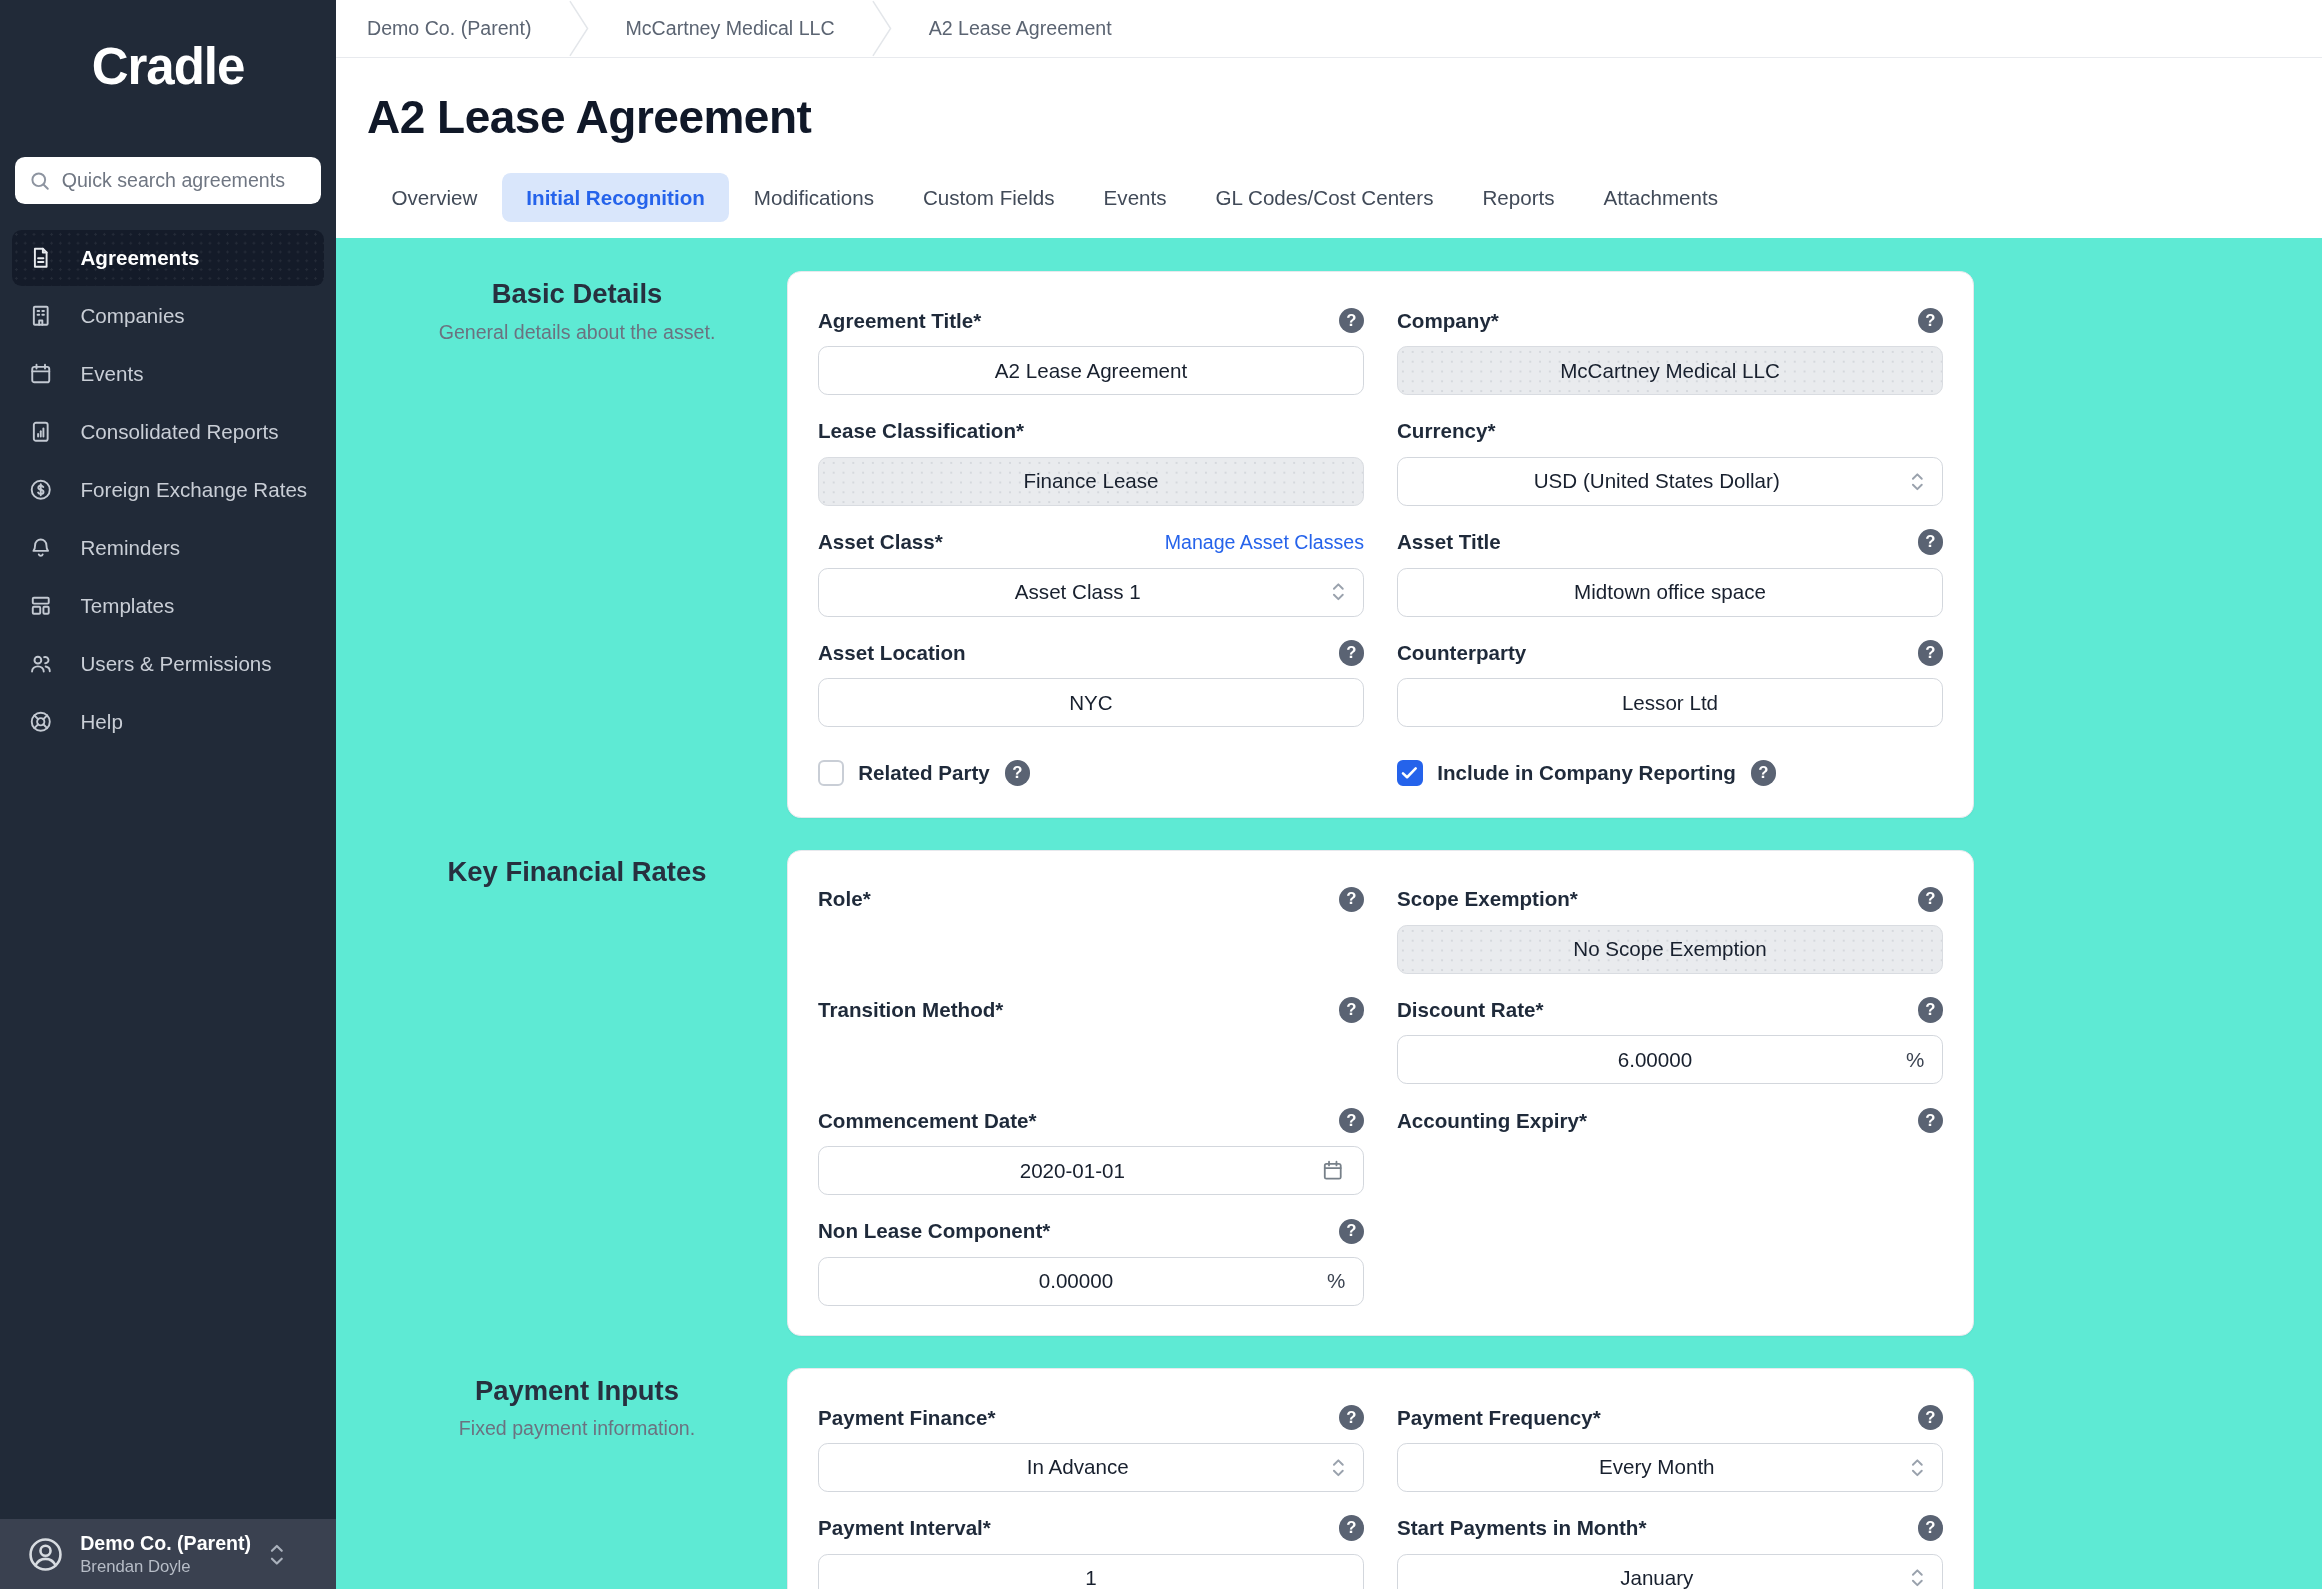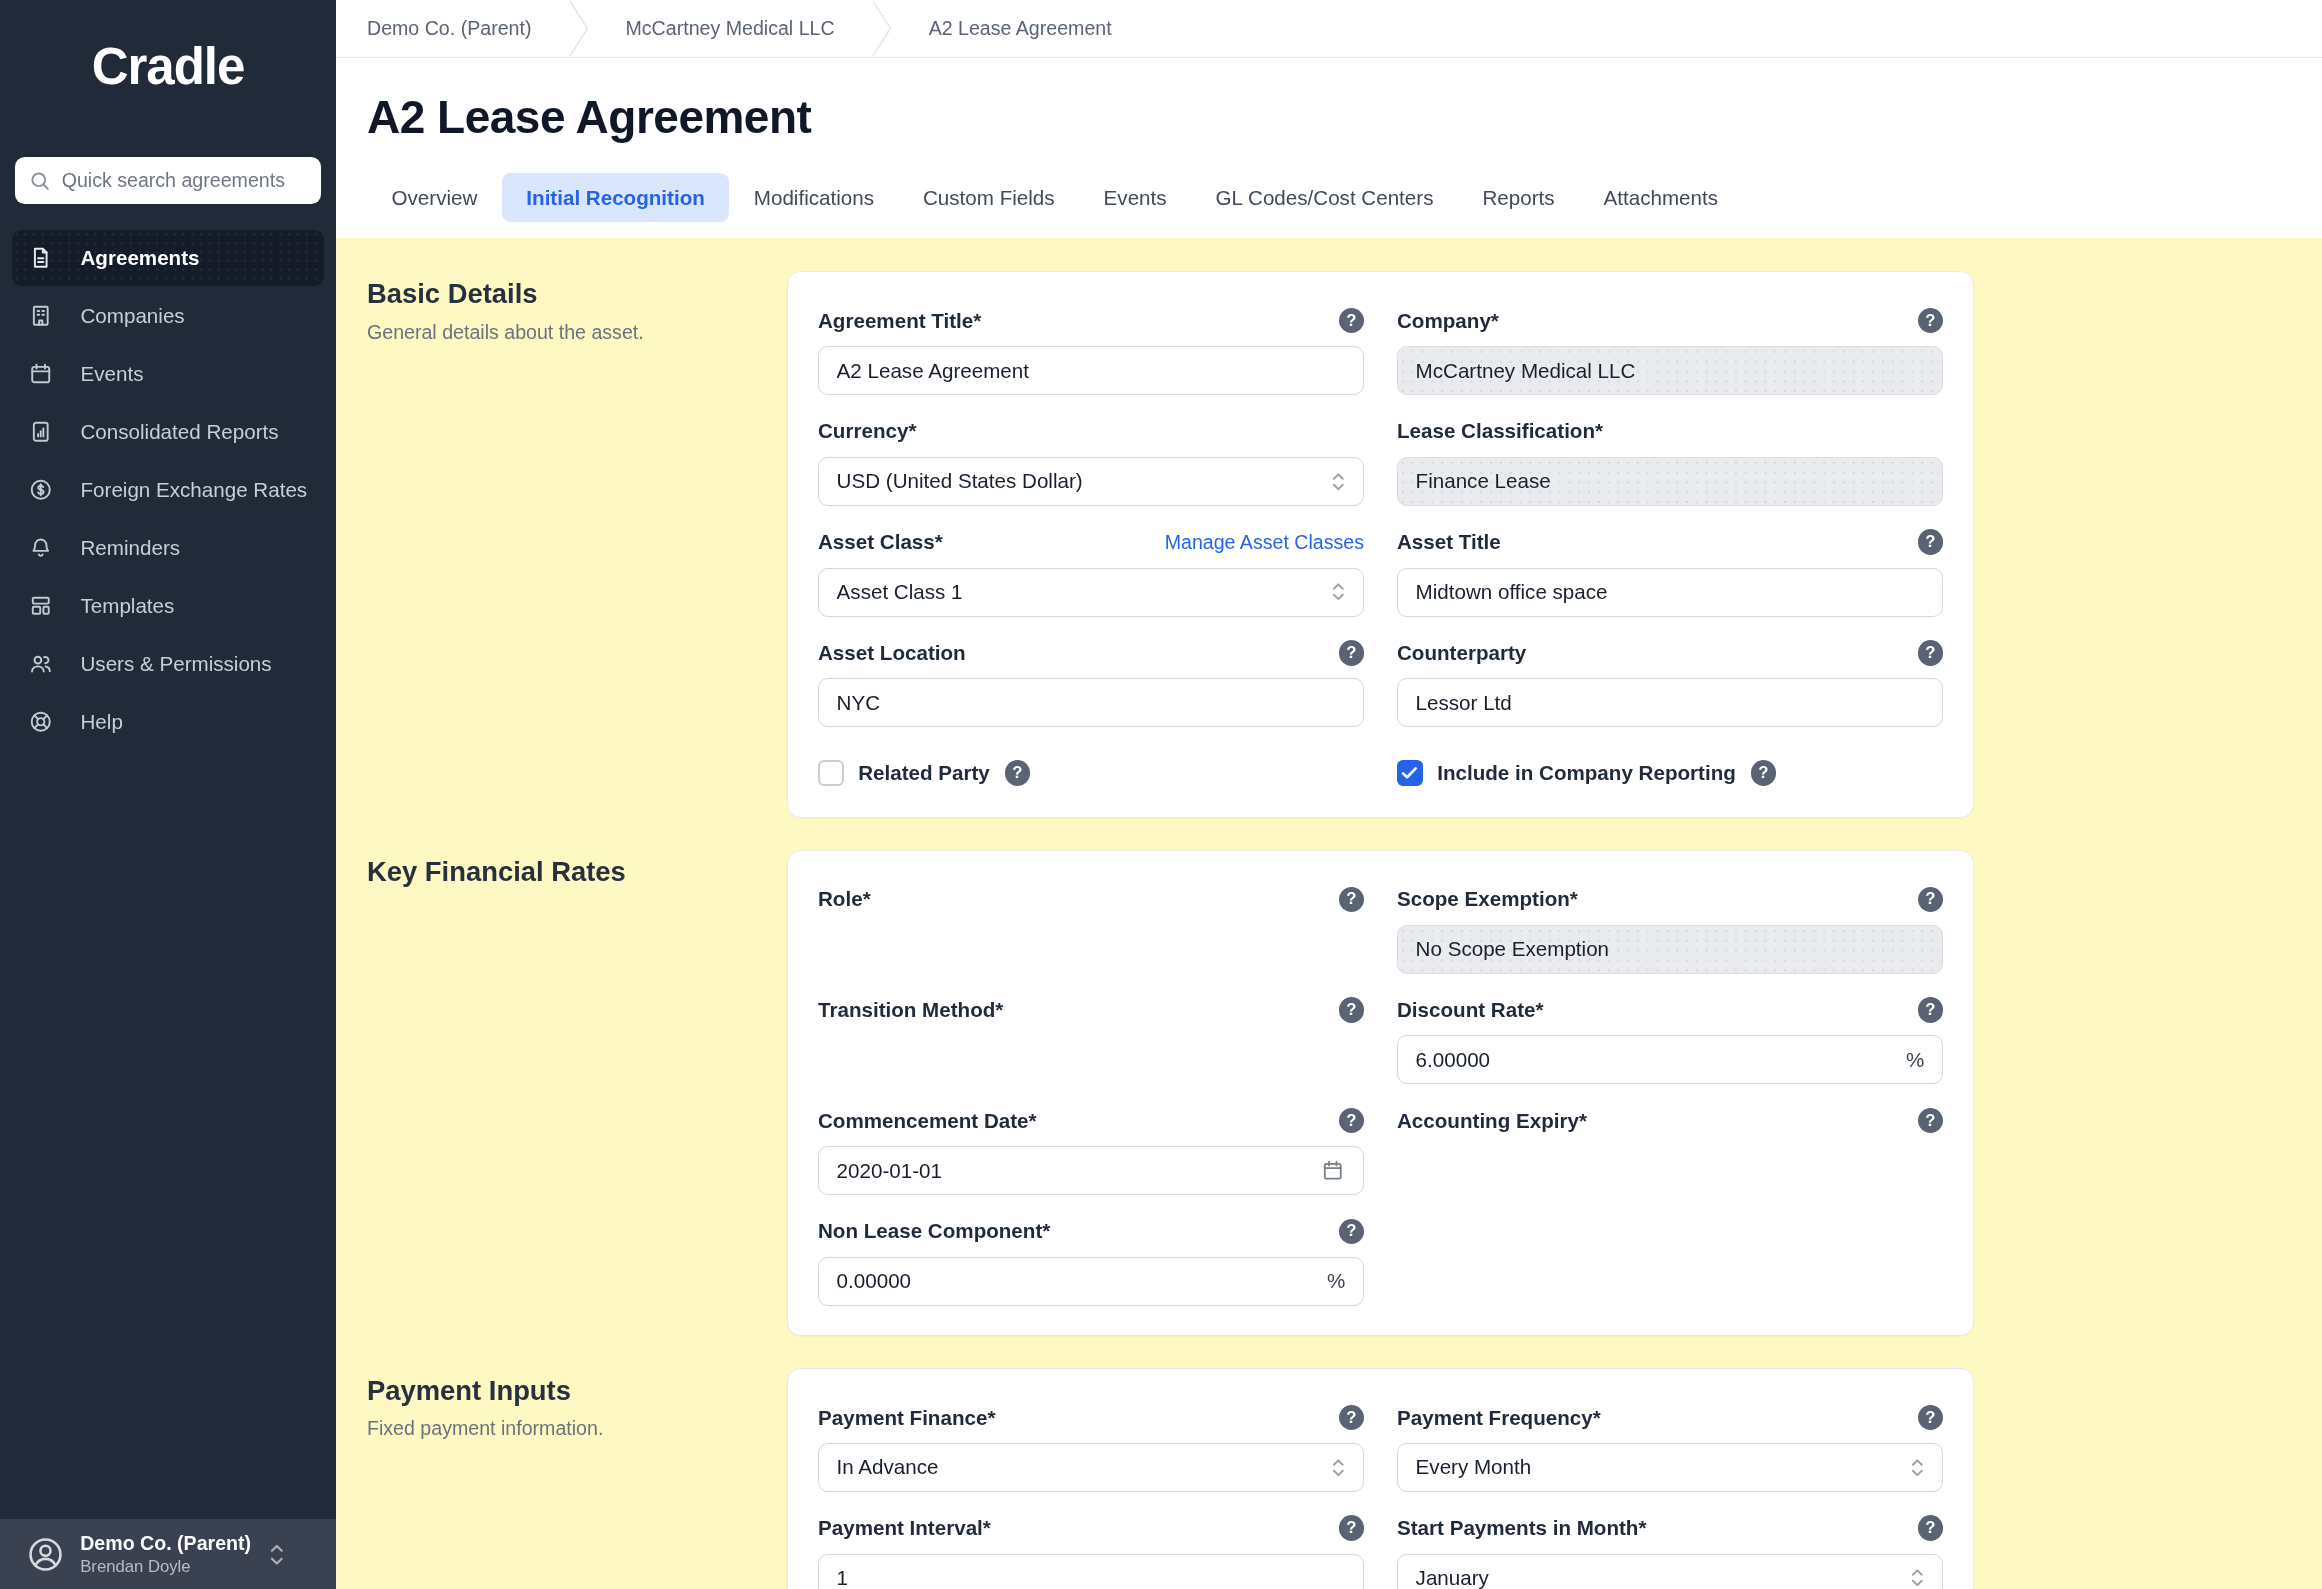--- a/index.html
+++ b/index.html
@@ -76,21 +76,21 @@
   .crumb-sep svg { display: block; height: 57px; }
   .page-head { background: #fff; padding: 33px 0 0 31px; flex-shrink: 0; }
   h1 { font-size: 46px; font-weight: 800; letter-spacing: -0.5px; color: #101828; line-height: 1.15; }
   .tabs { display: flex; margin-top: 29px; padding-bottom: 15.7px; }
   .tab {
     font-size: 20.6px; font-weight: 500; color: #414a58;
     padding: 12.7px 24.5px; border-radius: 8.8px; cursor: pointer; white-space: nowrap;
   }
   .tab.active { color: #2563eb; background: #d9e6fb; font-weight: 600; }
 
-  .content { flex: 1; background: #fef9c3; padding: 33px 1px 0 31px; overflow: hidden; }
+  .content { flex: 1; background: #5eead4; padding: 33px 1px 0 31px; overflow: hidden; text-align: center; }
   .sectionrow { display: flex; margin-bottom: 32px; }
   .section-head { width: 420px; flex-shrink: 0; padding-top: 6.9px; }
   .section-head h2 { font-size: 27.4px; font-weight: 700; color: #27303f; }
   .section-head p { font-size: 19.6px; color: #6b7280; margin-top: 10.8px; }
   .card {
     width: 1187px; background: #fff;
     border: 1px solid #e7e9ed; border-radius: 13.7px;
     box-shadow: 0 1px 2px rgba(16,24,40,0.04);
     padding: 36px 30px 29px 30px;
   }
@@ -323,40 +323,40 @@
                 <span class="help">?</span>
               </div>
               <div class="control disabled">
                 <span class="val">McCartney Medical LLC</span>
               </div>
             </div>
           </div>
           <div class="frow">
             <div class="field">
               <div class="label-row">
+                <span class="flabel">Lease Classification*</span>
+                <span class="lspacer"></span>
+              </div>
+              <div class="control disabled">
+                <span class="val">Finance Lease</span>
+              </div>
+            </div>
+            <div class="field">
+              <div class="label-row">
                 <span class="flabel">Currency*</span>
                 <span class="lspacer"></span>
               </div>
               <div class="control select">
                 <span class="val">USD (United States Dollar)</span>
                 <span class="chev">
                   <svg width="14.7" height="23.5" viewBox="0 0 15 24" fill="none" stroke="currentColor" stroke-width="2" stroke-linecap="round" stroke-linejoin="round">
                     <polyline points="3,9 7.5,4.5 12,9"></polyline>
                     <polyline points="3,15 7.5,19.5 12,15"></polyline>
                   </svg>
                 </span>
-              </div>
-            </div>
-            <div class="field">
-              <div class="label-row">
-                <span class="flabel">Lease Classification*</span>
-                <span class="lspacer"></span>
-              </div>
-              <div class="control disabled">
-                <span class="val">Finance Lease</span>
               </div>
             </div>
           </div>
           <div class="frow">
             <div class="field">
               <div class="label-row">
                 <span class="flabel">Asset Class*</span>
                 <span class="lspacer"></span>
                 <span class="link">Manage Asset Classes</span>
               </div>

